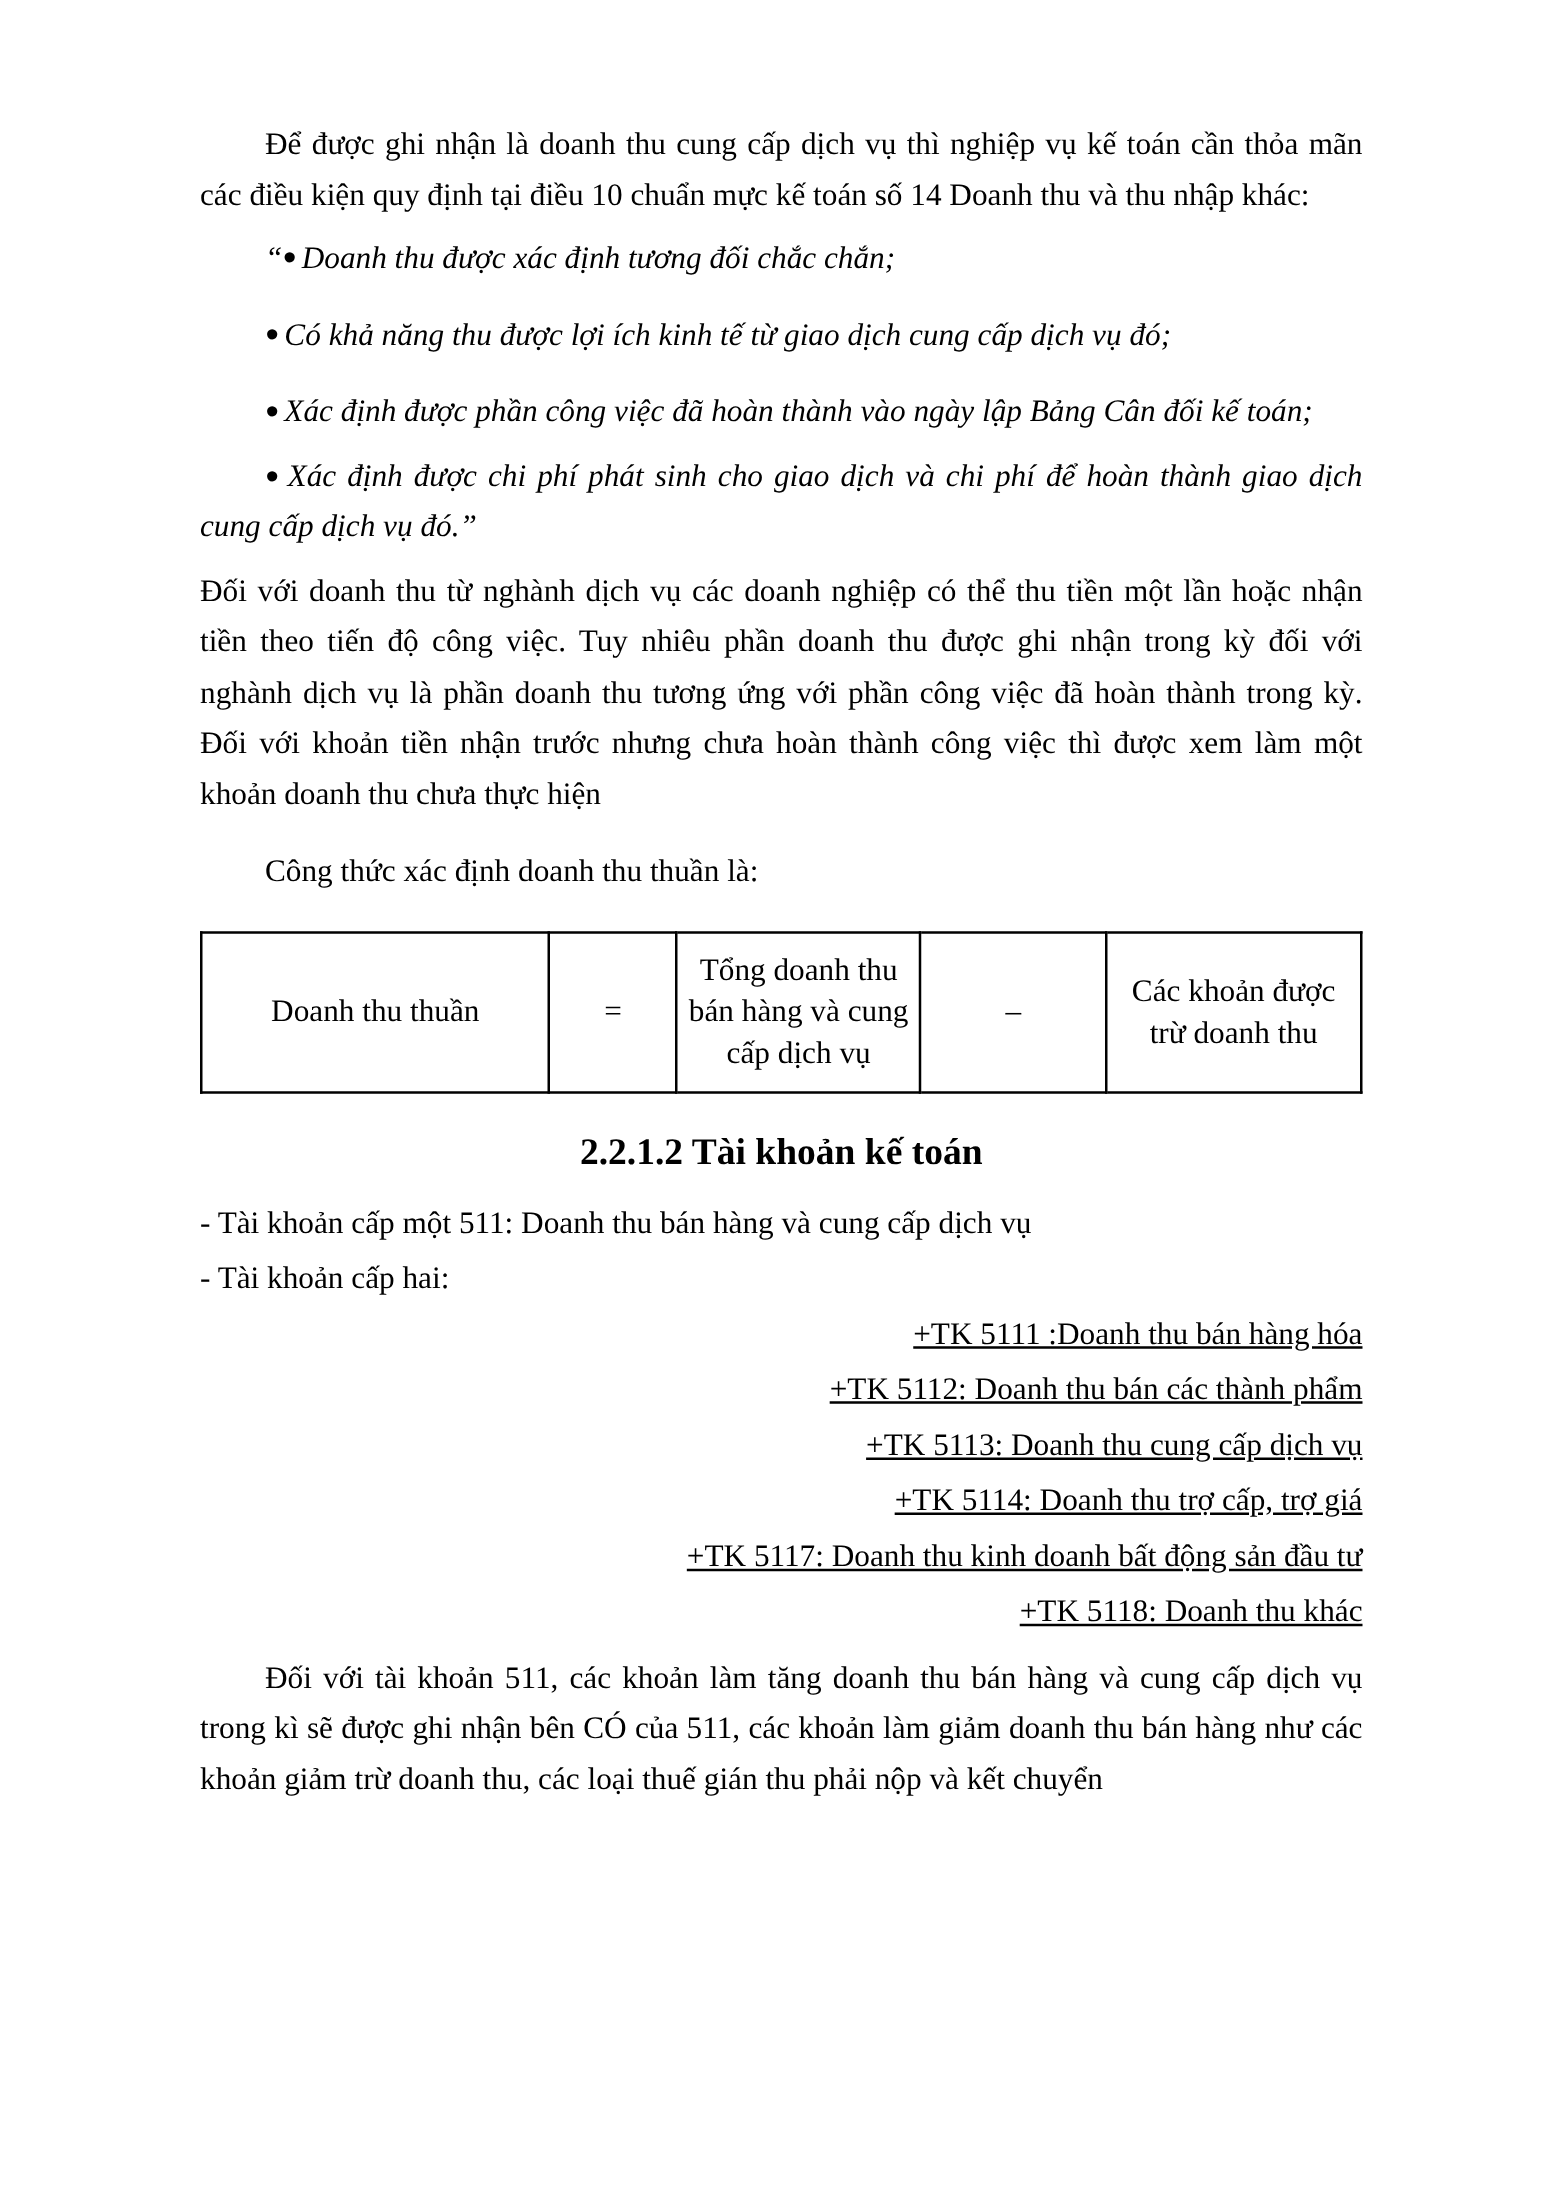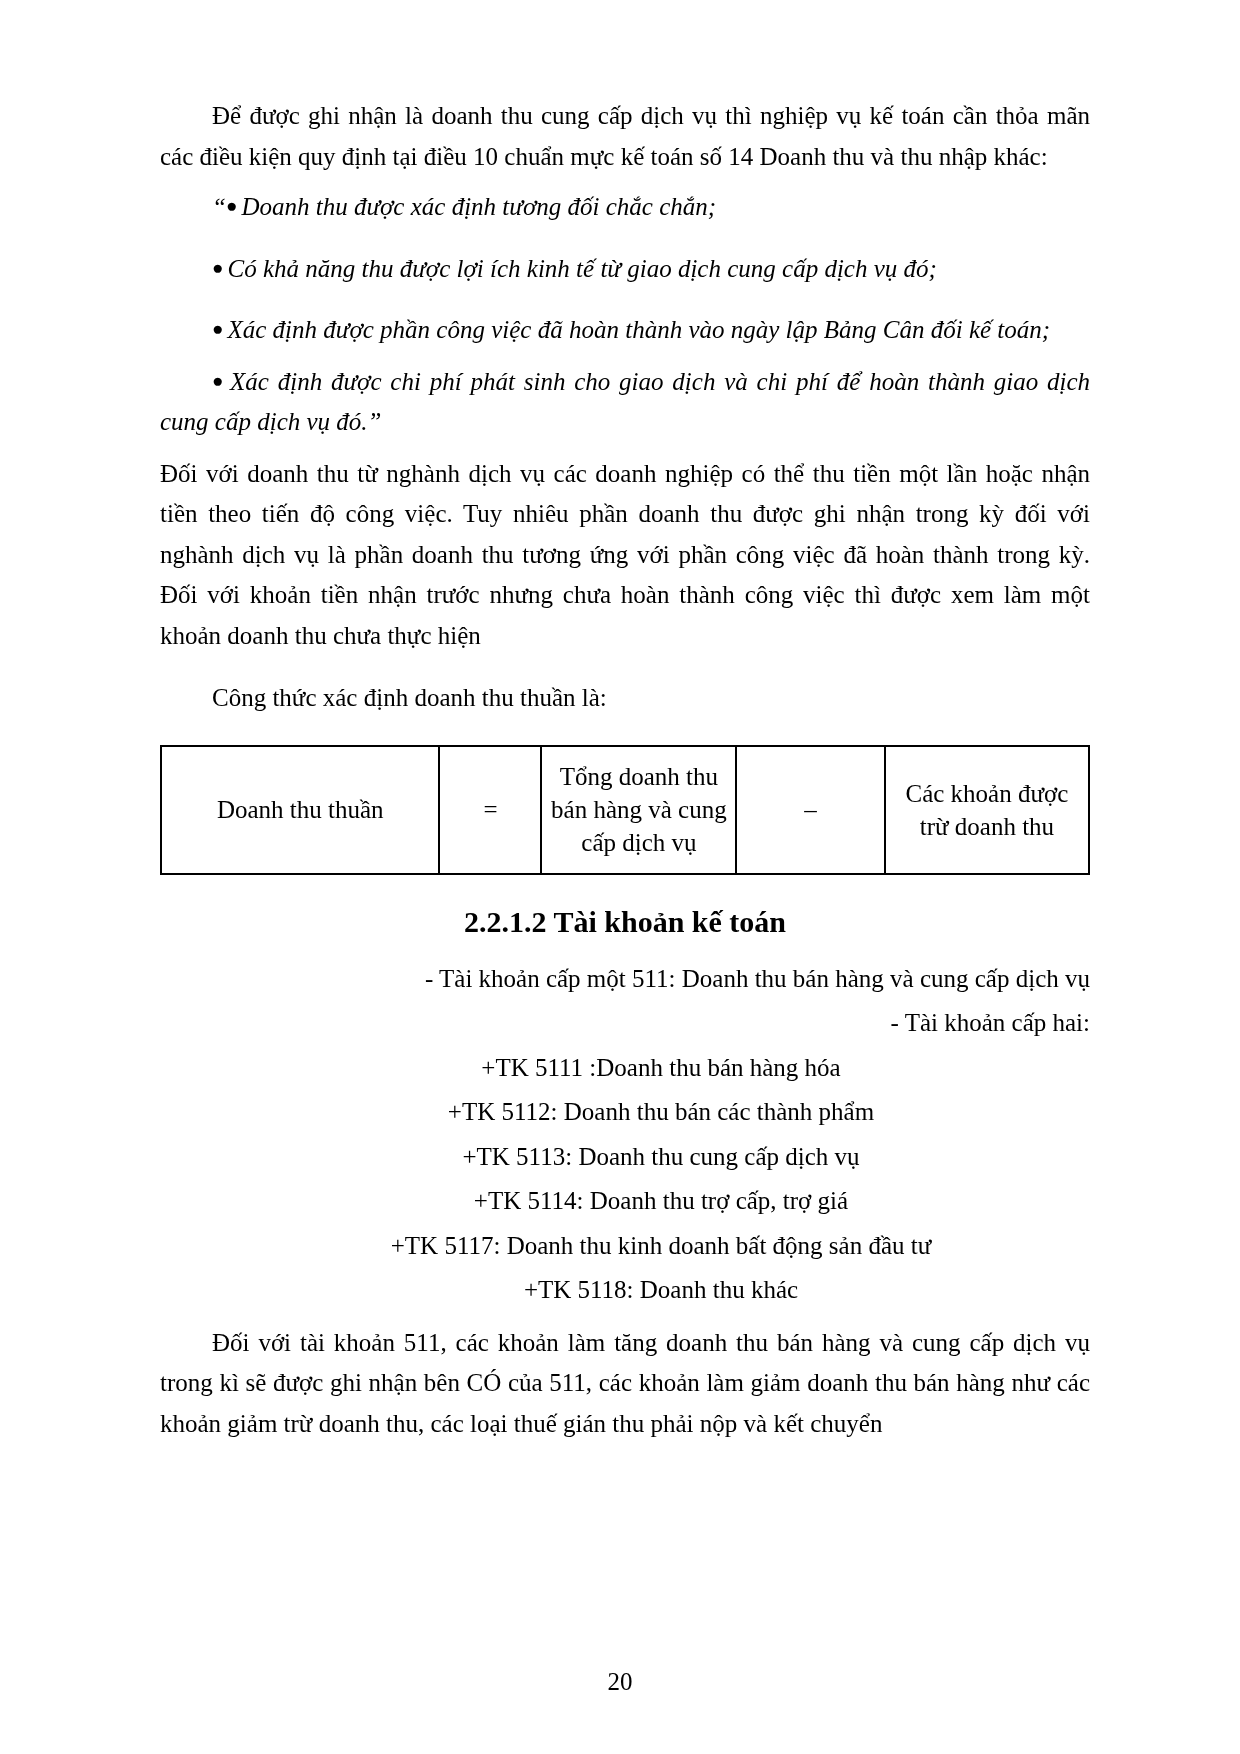--- a/index.html
+++ b/index.html
@@ -75,27 +75,28 @@
 
   .heading {
     font-weight: bold;
     font-size: 30px;
     text-align: center;
     margin: 30px 0 18px 0;
   }
   .list-line {
     font-size: 25px;
     line-height: 1.78;
-    text-align: right;
+    text-align: left;
   }
   .tk-line {
     font-size: 25px;
     line-height: 1.78;
-    text-align: center;
+    text-align: right;
     padding-left: 72px;
+    text-decoration: underline;
   }
   .pagenum {
     position: absolute;
     bottom: 58px;
     left: 0;
     width: 100%;
     text-align: center;
     font-size: 25px;
   }
 </style>
@@ -144,14 +145,13 @@
   <p class="tk-line">+TK 5112: Doanh thu bán các thành phẩm</p>
   <p class="tk-line">+TK 5113: Doanh thu cung cấp dịch vụ</p>
   <p class="tk-line">+TK 5114: Doanh thu trợ cấp, trợ giá</p>
   <p class="tk-line">+TK 5117: Doanh thu kinh doanh bất động sản đầu tư</p>
   <p class="tk-line">+TK 5118: Doanh thu khác</p>
 
   <div class="gap-s"></div>
 
   <p class="body-text indent">Đối với tài khoản 511, các khoản làm tăng doanh thu bán hàng và cung cấp dịch vụ trong kì sẽ được ghi nhận bên CÓ của  511, các khoản làm giảm doanh thu bán hàng như các khoản giảm trừ doanh thu, các loại thuế gián thu phải nộp và kết chuyển</p>
 
-  <div class="pagenum">20</div>
 </div>
 
 </body></html>

